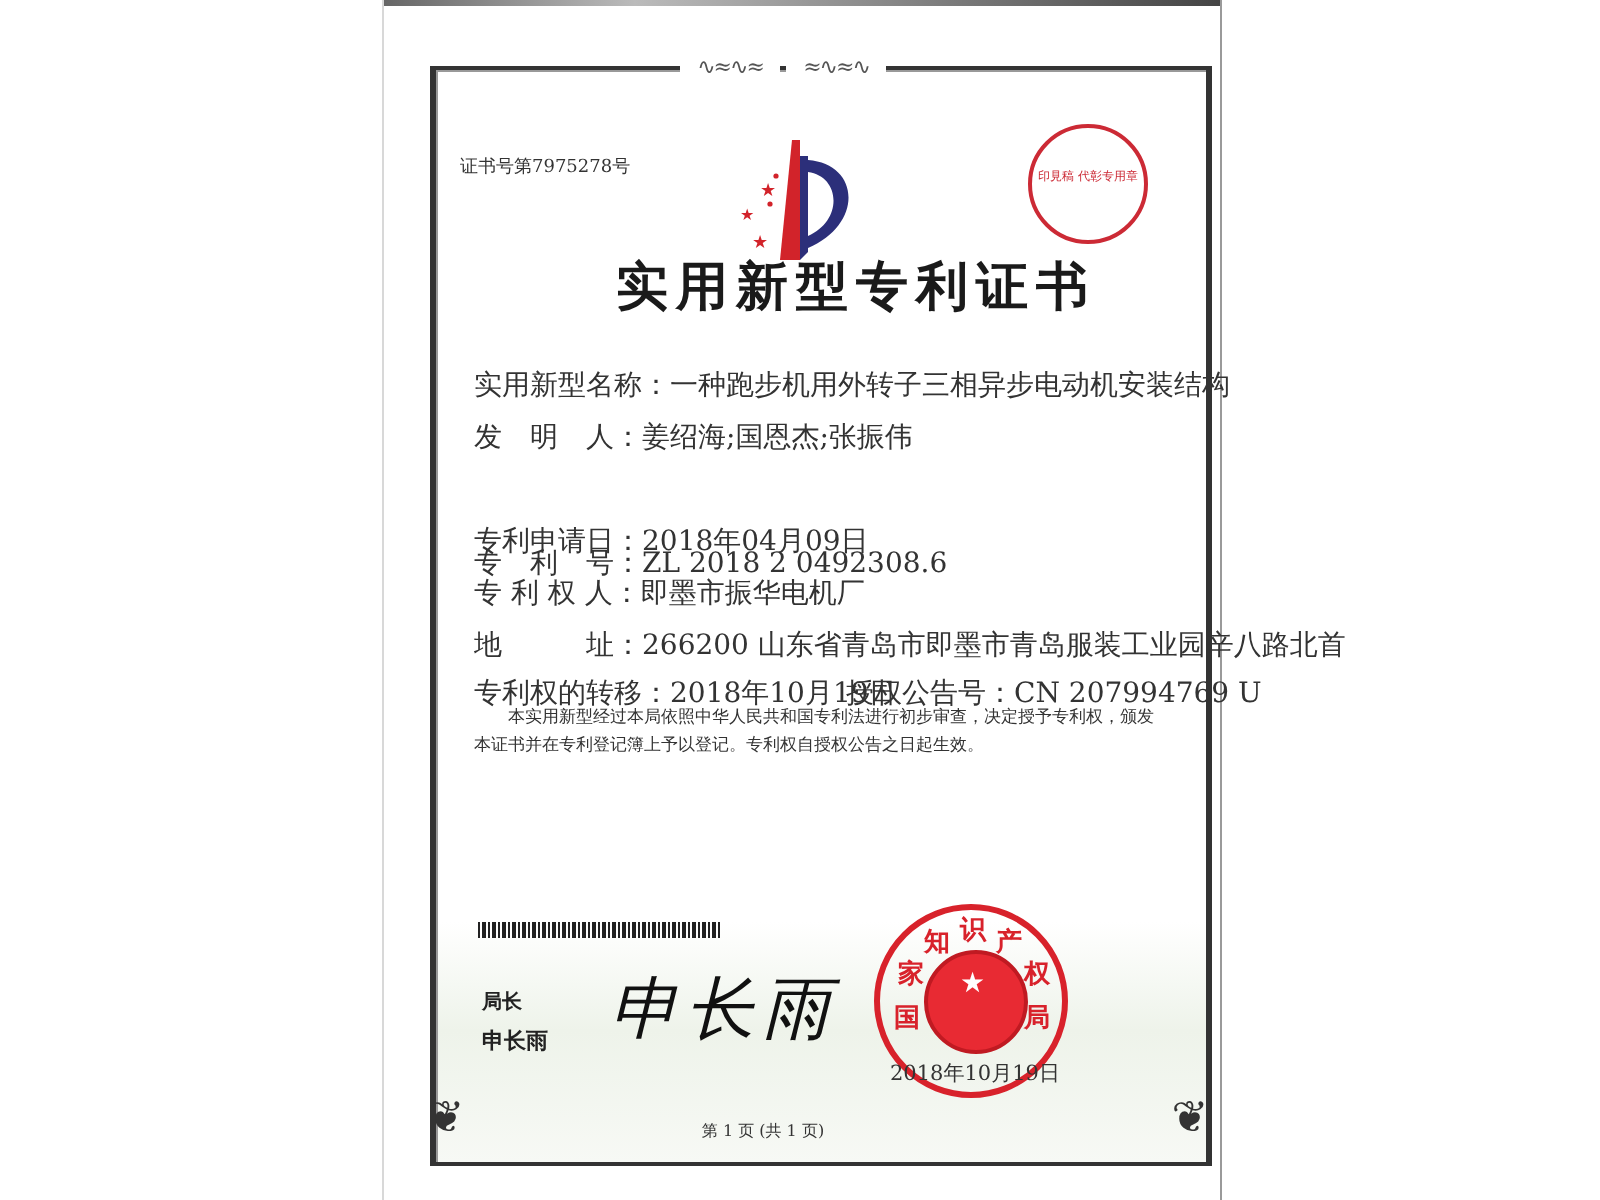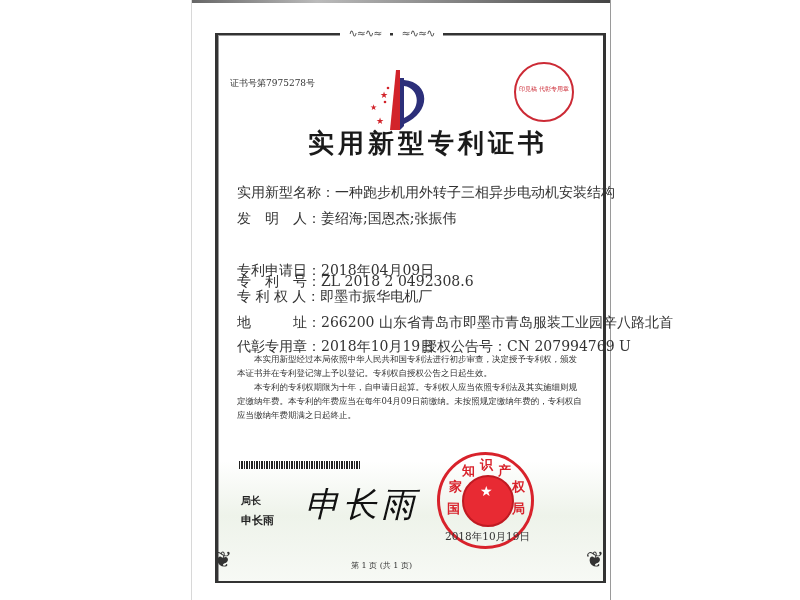--- a/index.html
+++ b/index.html
@@ -110,29 +110,28 @@
 <div class="field" style="top:262px;">
   <span>专利申请日：</span><span>2018年04月09日</span>
 </div>
 <div class="field" style="top:288px;">
   <span>专 利 权 人：</span><span>即墨市振华电机厂</span>
 </div>
 <div class="field" style="top:314px;">
   <span>地　　　址：</span><span>266200 山东省青岛市即墨市青岛服装工业园辛八路北首</span>
 </div>
 <div class="field" style="top:338px;">
-  <span>代彰专用章：</span><span>2018年10月19日</span>
+  <span>专利权的转移：</span><span>2018年10月19日</span>
 </div>
 <div class="field" style="top:338px; left:423px;">
   <span>授权公告号：</span><span>CN 207994769 U</span>
 </div>
 
 <div class="para" style="top:352px;">
   <p>本实用新型经过本局依照中华人民共和国专利法进行初步审查，决定授予专利权，颁发本证书并在专利登记簿上予以登记。专利权自授权公告之日起生效。</p>
-  <p>本专利的专利权期限为十年，自申请日起算。专利权人应当依照专利法及其实施细则规定缴纳年费。本专利的年费应当在每年04月09日前缴纳。未按照规定缴纳年费的，专利权自应当缴纳年费期满之日起终止。</p>
 </div>
 
 <div class="barcode"></div>
 
 <div class="director-title">局长</div>
 <div class="director-name">申长雨</div>
 <div class="signature">申长雨</div>
 
 <div class="big-stamp">
   <div class="emblem">

